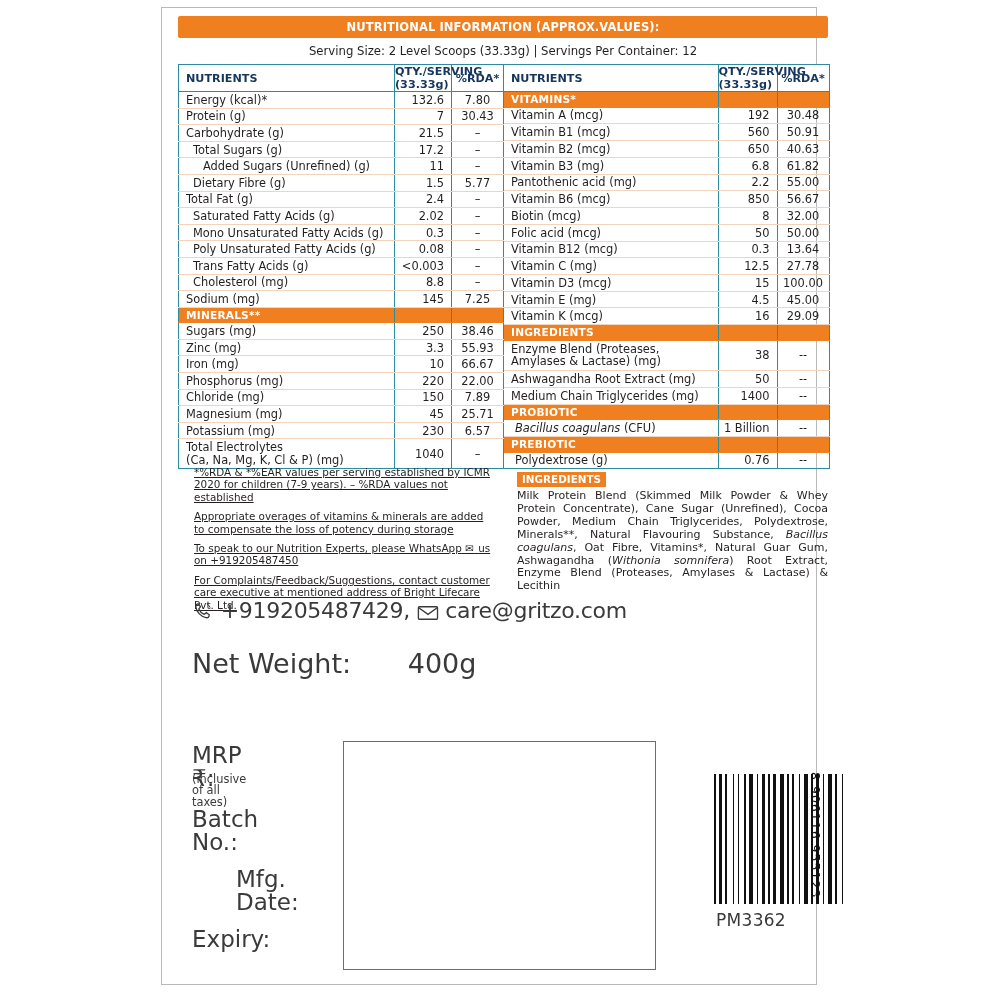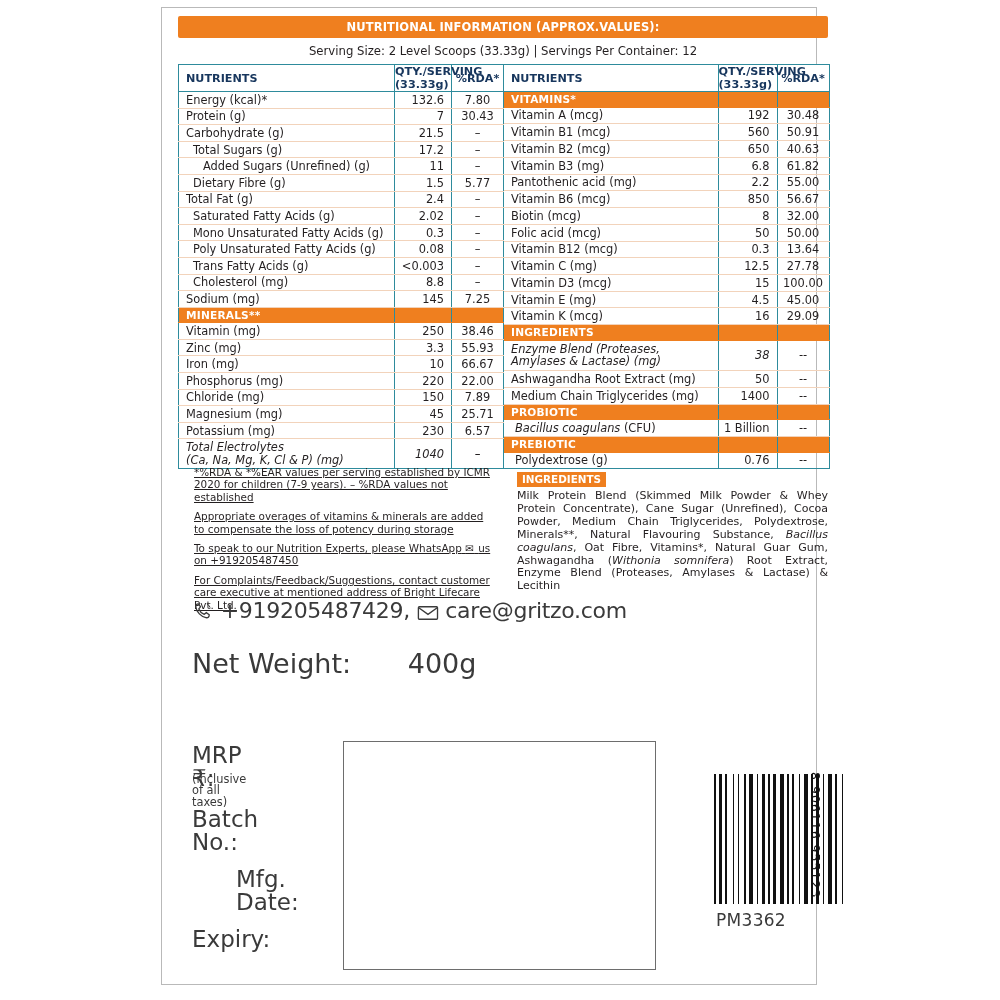--- a/index.html
+++ b/index.html
@@ -86,21 +86,21 @@
   .i2 { padding-left: 24px !important; }
   .i3 { padding-left: 11px !important; }
 
   
   table.nut td.v, table.nut th.c2 { border-left: 1.6px solid #2e8b9c; }
   table.nut td.p, table.nut th.c3 { border-left: 1.6px solid #2e8b9c; }
   table.nut.left  { border-left: 1.6px solid #2e8b9c; border-right: 1.6px solid #2e8b9c; }
   table.nut.right { border-right: 1.6px solid #2e8b9c; }
   tr.sec td.v, tr.sec td.p { border-left: 1.6px solid #2e8b9c; }
   .lastrow td { border-bottom: 1.6px solid #2e8b9c !important; }
-  .twoline td { height: 29px !important; font-style: italic; }
+  .twoline td { height: 29px !important; }
   .twoline td.n { line-height: 12.6px; white-space: normal !important; }
 
   
   .notes {
     position: absolute; left: 16px; top: 450px;
     width: 300px;
     font-size: 10.4px; color: #231f20; line-height: 12.4px; text-decoration: underline;
   }
   .notes p { margin: 0 0 7px 0; }
 
@@ -250,21 +250,21 @@
               <td class="n">Sodium (mg)</td>
               <td class="v">145</td>
               <td class="p">7.25</td>
             </tr>
             <tr class="sec">
               <td>MINERALS**</td>
               <td class="v"></td>
               <td class="p"></td>
             </tr>
             <tr class="d">
-              <td class="n">Vitamin (mg)</td>
+              <td class="n">Sugars (mg)</td>
               <td class="v">250</td>
               <td class="p">38.46</td>
             </tr>
             <tr class="d">
               <td class="n">Zinc (mg)</td>
               <td class="v">3.3</td>
               <td class="p">55.93</td>
             </tr>
             <tr class="d">
               <td class="n">Iron (mg)</td>

